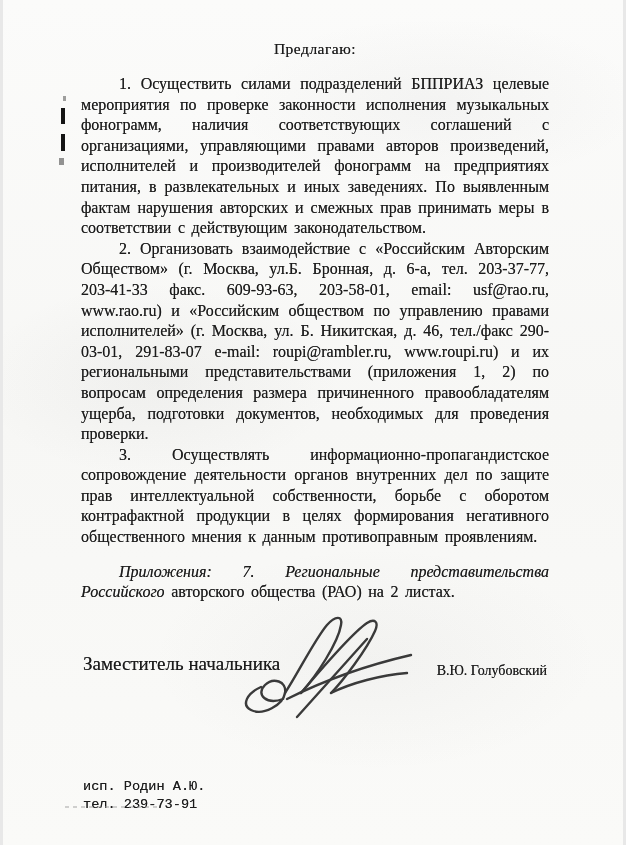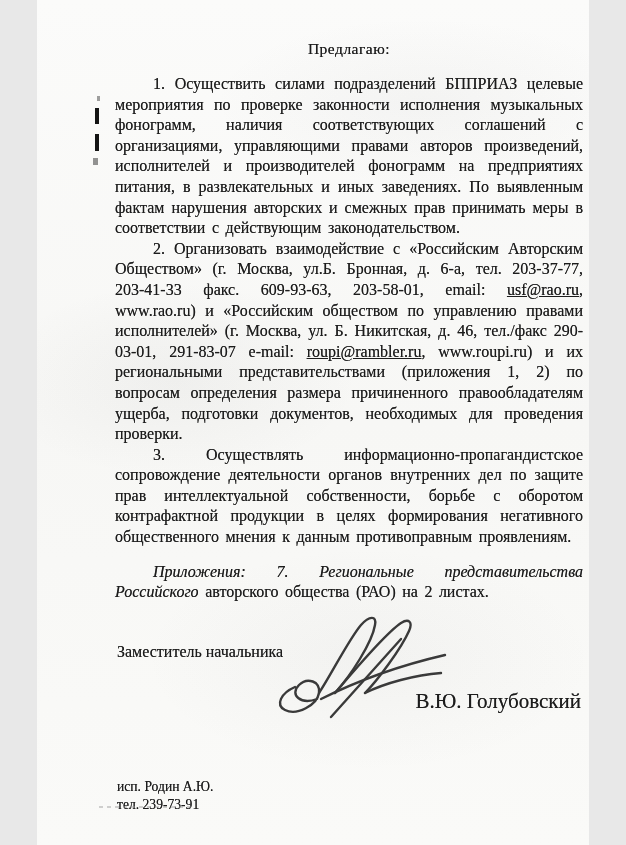--- a/index.html
+++ b/index.html
@@ -1,18 +1,18 @@
 <!DOCTYPE html>
 <html><head>
 <meta charset="utf-8">
 <style>
   html,body{margin:0;padding:0;background:#e8e8e8;}
   .page{
     position:relative;
-    width:552px;height:845px;
+    width:620px;height:845px;
     margin:0 auto;
     background:
       radial-gradient(ellipse 300px 120px at 70% 12%, rgba(120,120,120,0.05), transparent 70%),
       radial-gradient(ellipse 260px 140px at 25% 45%, rgba(110,110,110,0.06), transparent 70%),
       radial-gradient(ellipse 320px 160px at 60% 78%, rgba(120,120,120,0.05), transparent 70%),
       linear-gradient(180deg,#fbfbfa 0%,#f7f7f5 50%,#fafaf8 100%);
     overflow:hidden;
     box-sizing:border-box;
     font-family:"Liberation Serif","DejaVu Serif",serif;
     color:#1c1c1c;
@@ -31,46 +31,46 @@
   p.doc{
     margin:0;
     font-size:16px;
     line-height:20.6px;
     text-align:justify;
     text-indent:38px;
     word-spacing:2.5px;
     text-shadow:0 0 0.6px rgba(20,20,20,0.7);
   }
   p.doc.attach-gap{margin-top:14px;}
-  .u{text-decoration:underline;}
+  .u{}
   .it{font-style:italic;}
   .sig-block{
     position:relative;
     margin-top:38px;
     height:78px;
   }
   .sig-left{
-    position:absolute;left:2px;top:0;
-    font-size:16px;line-height:21px;
+    position:absolute;left:2px;top:12px;
+    font-size:19px;line-height:21px;
     text-shadow:0 0 0.6px rgba(20,20,20,0.7);
   }
   .sig-name{
     position:absolute;right:2px;top:22px;
-    font-size:21px;
+    font-size:14px;
     text-shadow:0 0 0.6px rgba(20,20,20,0.7);
-    margin-top:26px;
   }
   .sig-scribble{
     position:absolute;left:158px;top:-32px;
     width:180px;height:112px;
   }
   .footer{
     position:absolute;left:80px;top:778px;
     font-size:13.6px;line-height:18px;
     text-shadow:0 0 0.6px rgba(20,20,20,0.7);
+    font-family:Liberation Mono, monospace;
   }
   .artifact{position:absolute;background:#141414;}
   .a1{left:58px;top:108px;width:4px;height:16px;}
   .a2{left:58px;top:134px;width:4px;height:17px;}
   .a3{left:56px;top:158px;width:5px;height:7px;opacity:.45;}
   .a4{left:60px;top:96px;width:3px;height:5px;opacity:.4;}
   .smudge-line{
     position:absolute;left:62px;top:806px;width:96px;height:2px;
     background:repeating-linear-gradient(90deg,#9a9a9a 0 4px,transparent 4px 8px);
     opacity:.45;

